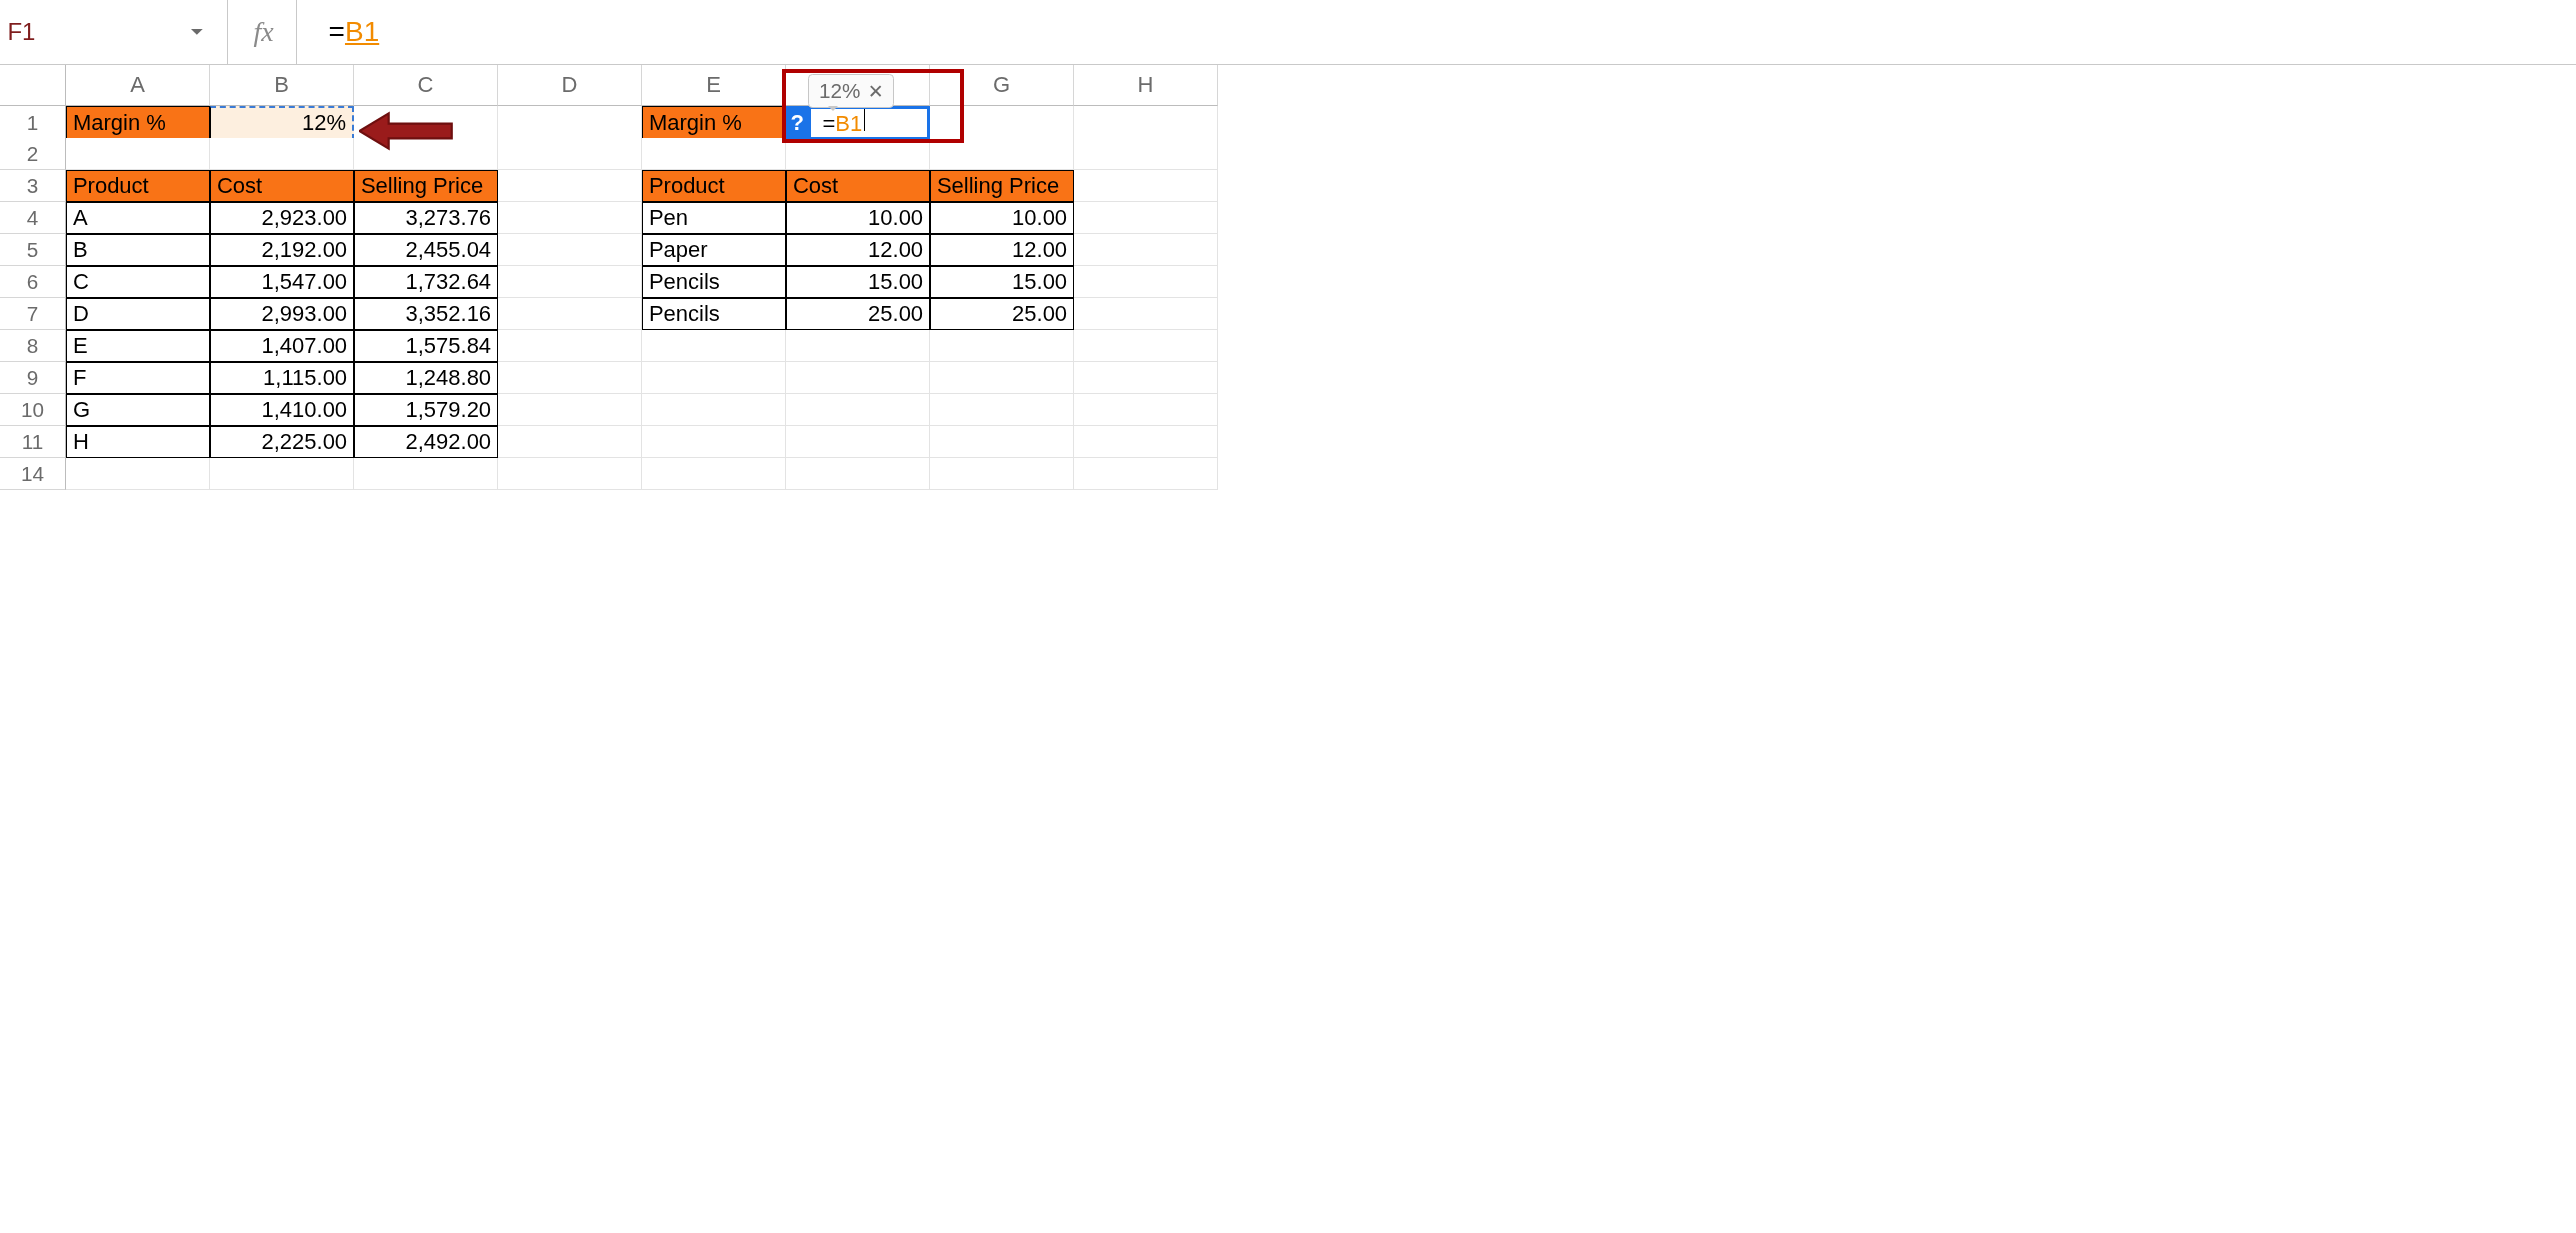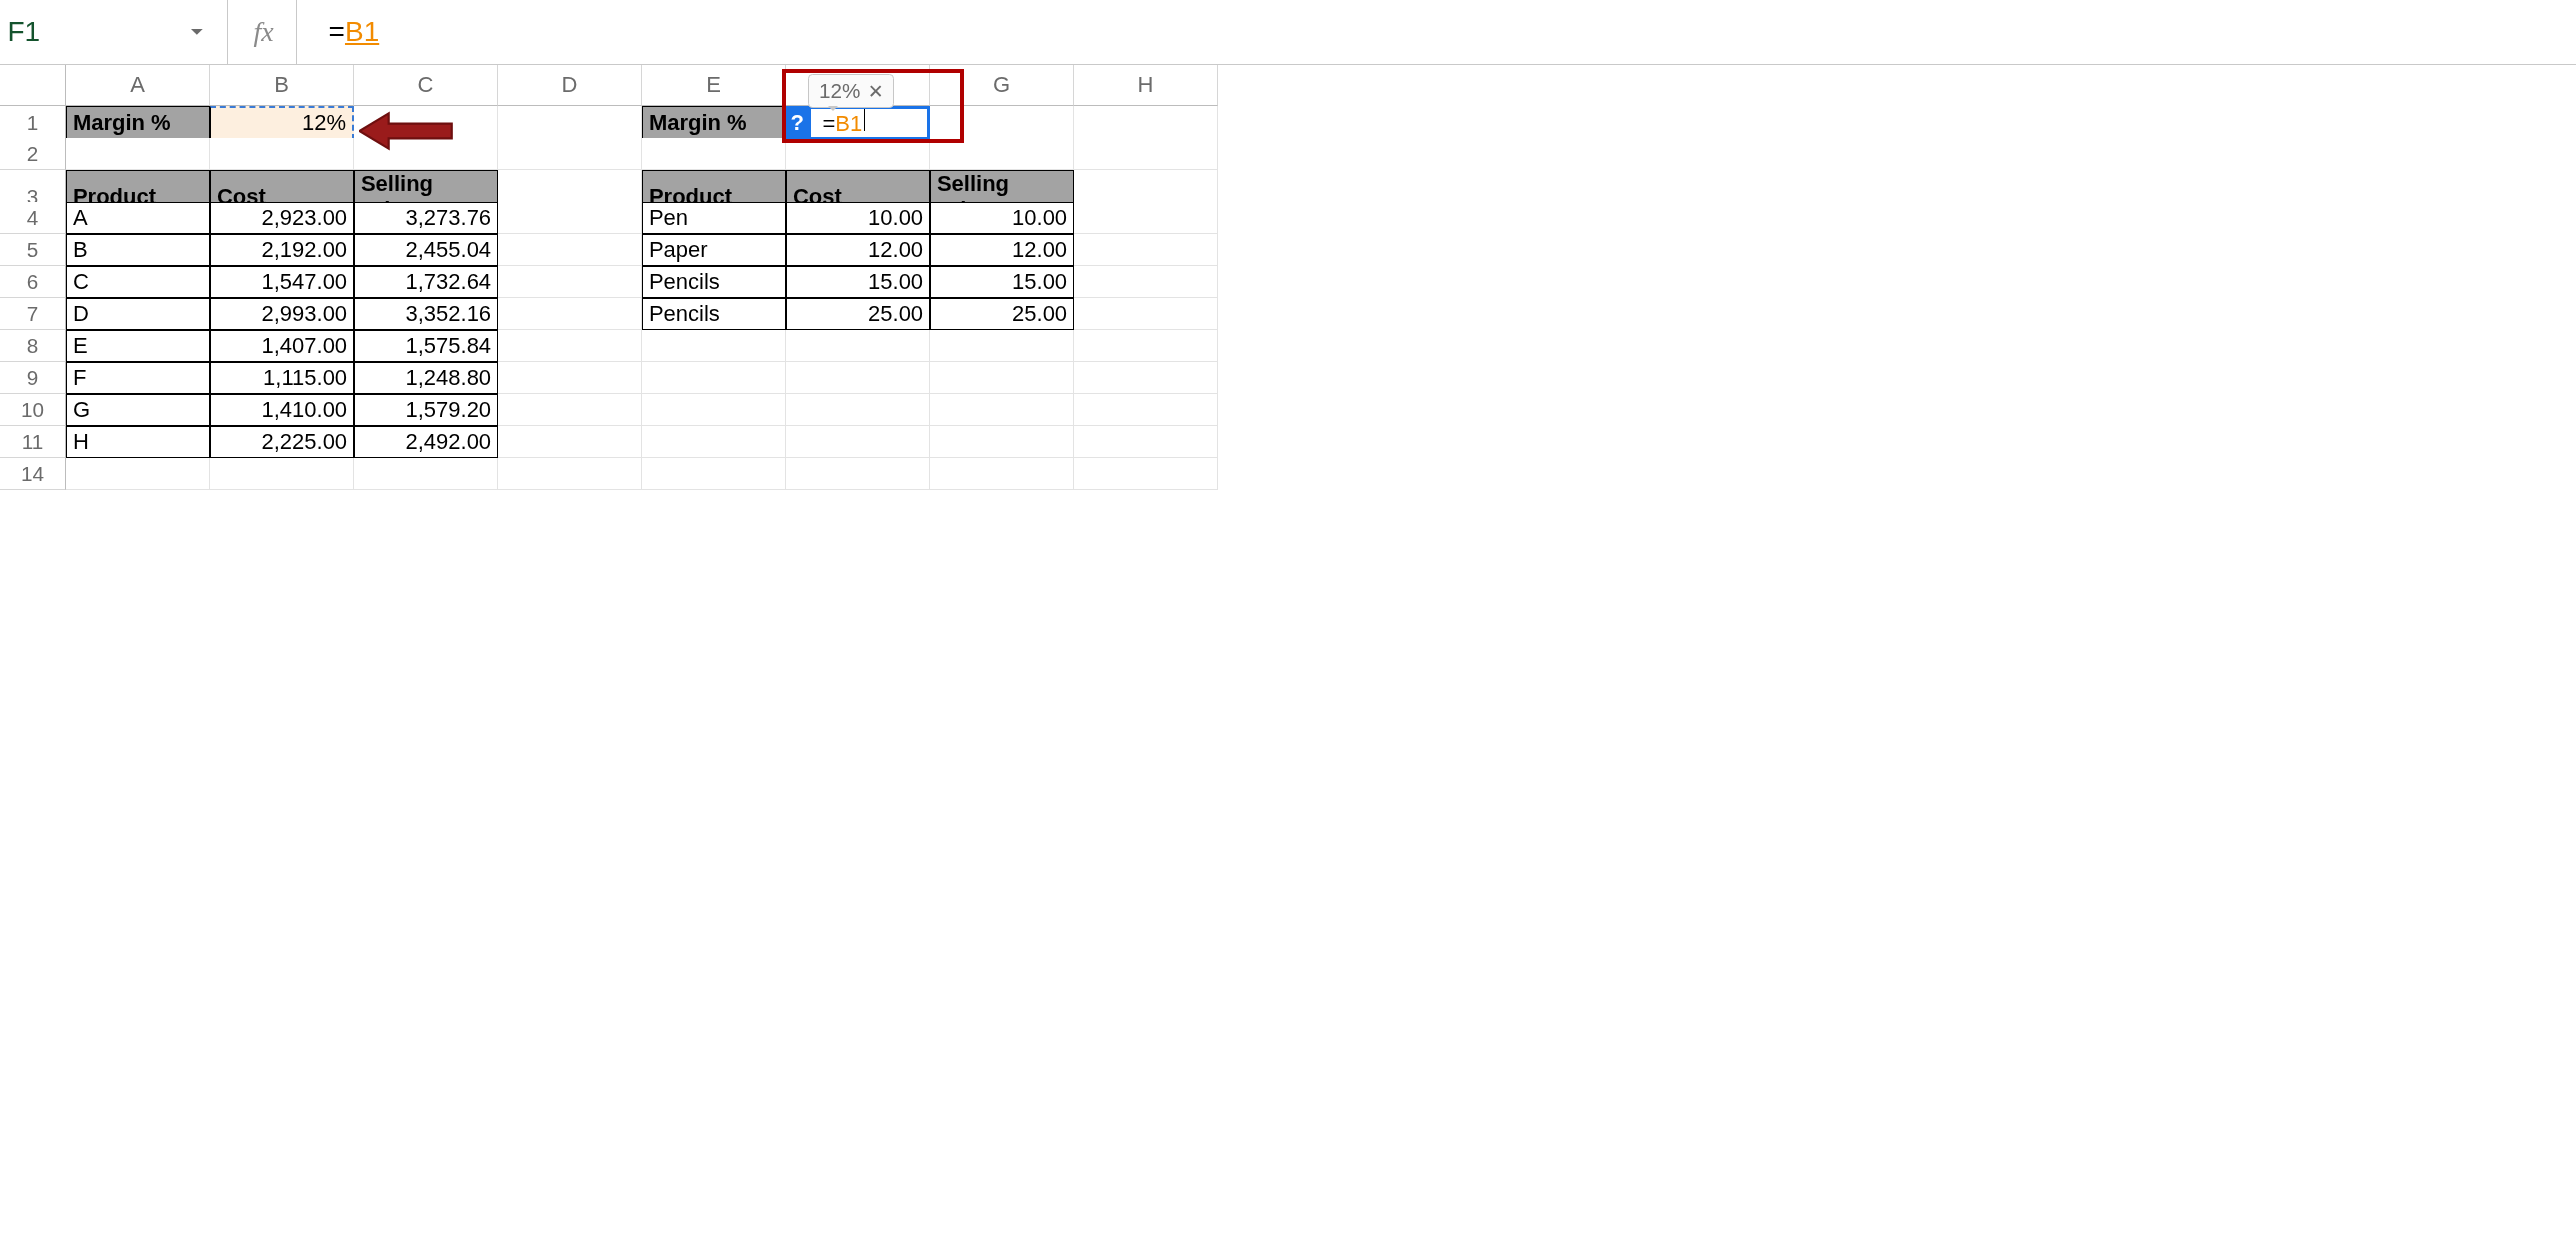--- a/index.html
+++ b/index.html
@@ -21,23 +21,23 @@
   }
   .name-box-wrap {
     display: flex;
     align-items: center;
     width: 221px;
     padding-right: 22px;
     border-right: 1.5px solid #c9c9c9;
     height: 100%;
   }
   .name-box {
-    font-size: 28px;
+    font-size: 24px;
     font-family: Arial, sans-serif;
-    color: #14532d;
+    color: #7f1d1d;
     flex: 1;
   }
   .nb-arrow svg { display:block; }
   .fx-box {
     display: flex;
     align-items: center;
     padding-left: 25px;
     height: 100%;
     gap: 32px;
   }
@@ -116,22 +116,22 @@
 
   
   .cell.tb {
     border-top: 1.5px solid #000 !important;
     border-bottom: 1.5px solid #000 !important;
     border-left: 1.5px solid #000 !important;
     border-right: 1.5px solid #000 !important;
   }
   .cell.tb + .cell.tb { border-left: 1.5px solid #000 !important; }
   .cell.hdr {
-    background: #a3a3a3;
-    font-weight: bold;
+    background: #f97316;
+    font-weight: normal;
     justify-content: flex-start;
   }
 
   
   .cell.copy-src {
     background: #fdefdf;
     border: 2.2px dashed #3a7bd5 !important;
   }
 
   

